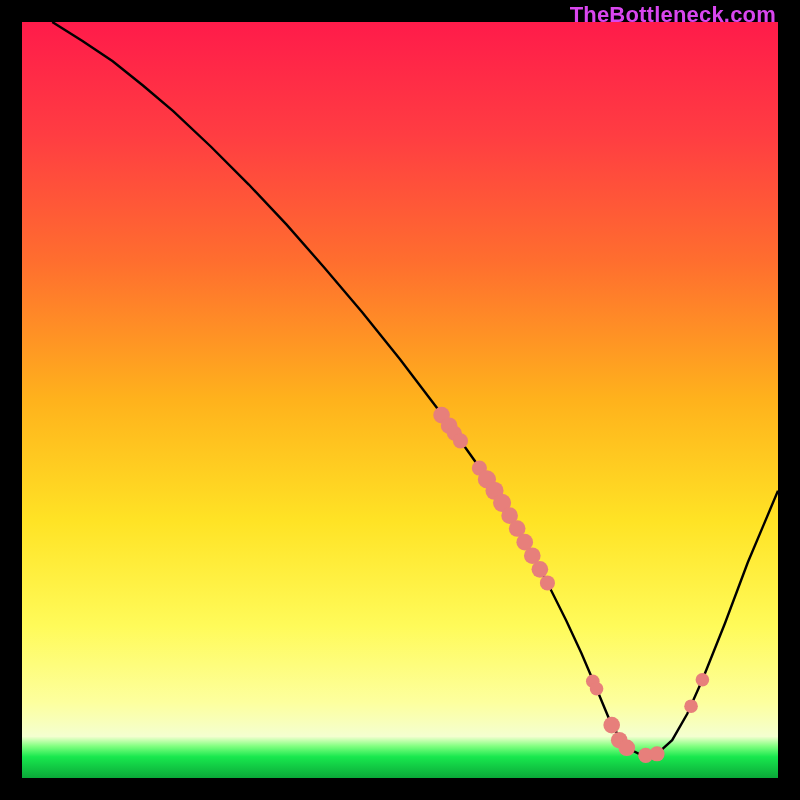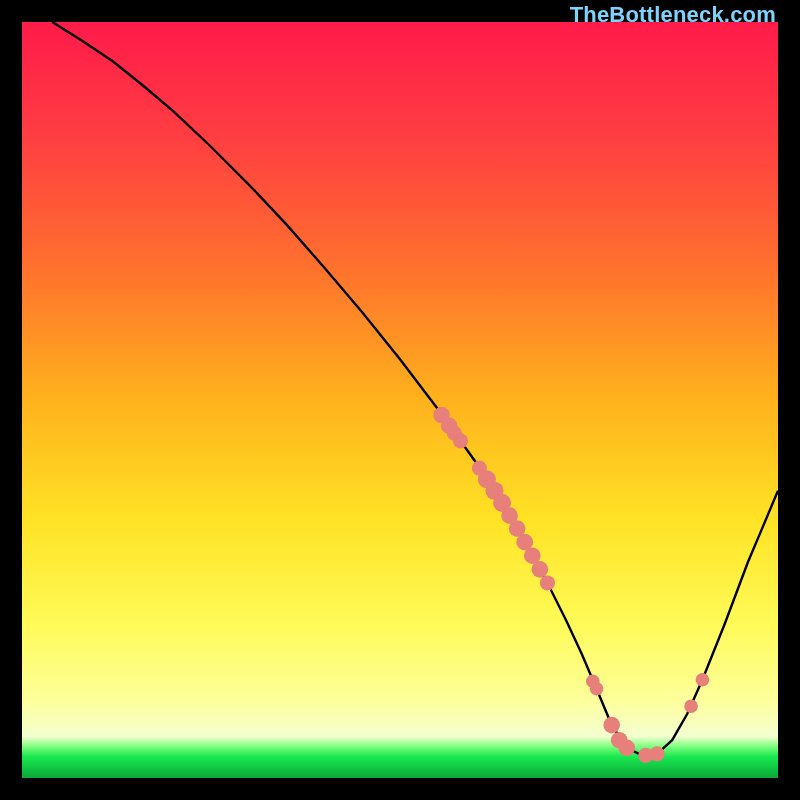--- a/index.html
+++ b/index.html
@@ -27,21 +27,21 @@
     display: block;
     width: 756px;
     height: 756px;
   }
   .watermark {
     position: absolute;
     top: 2px;
     right: 24px;
     font-size: 22px;
     font-weight: 600;
-    color: #7dd3fc;
+    color: #d946ef;
     letter-spacing: 0.2px;
   }
 </style>
 </head>
 <body>
 
 <div class="stage">
   <div class="watermark">TheBottleneck.com</div>
 
   <div class="plot">

